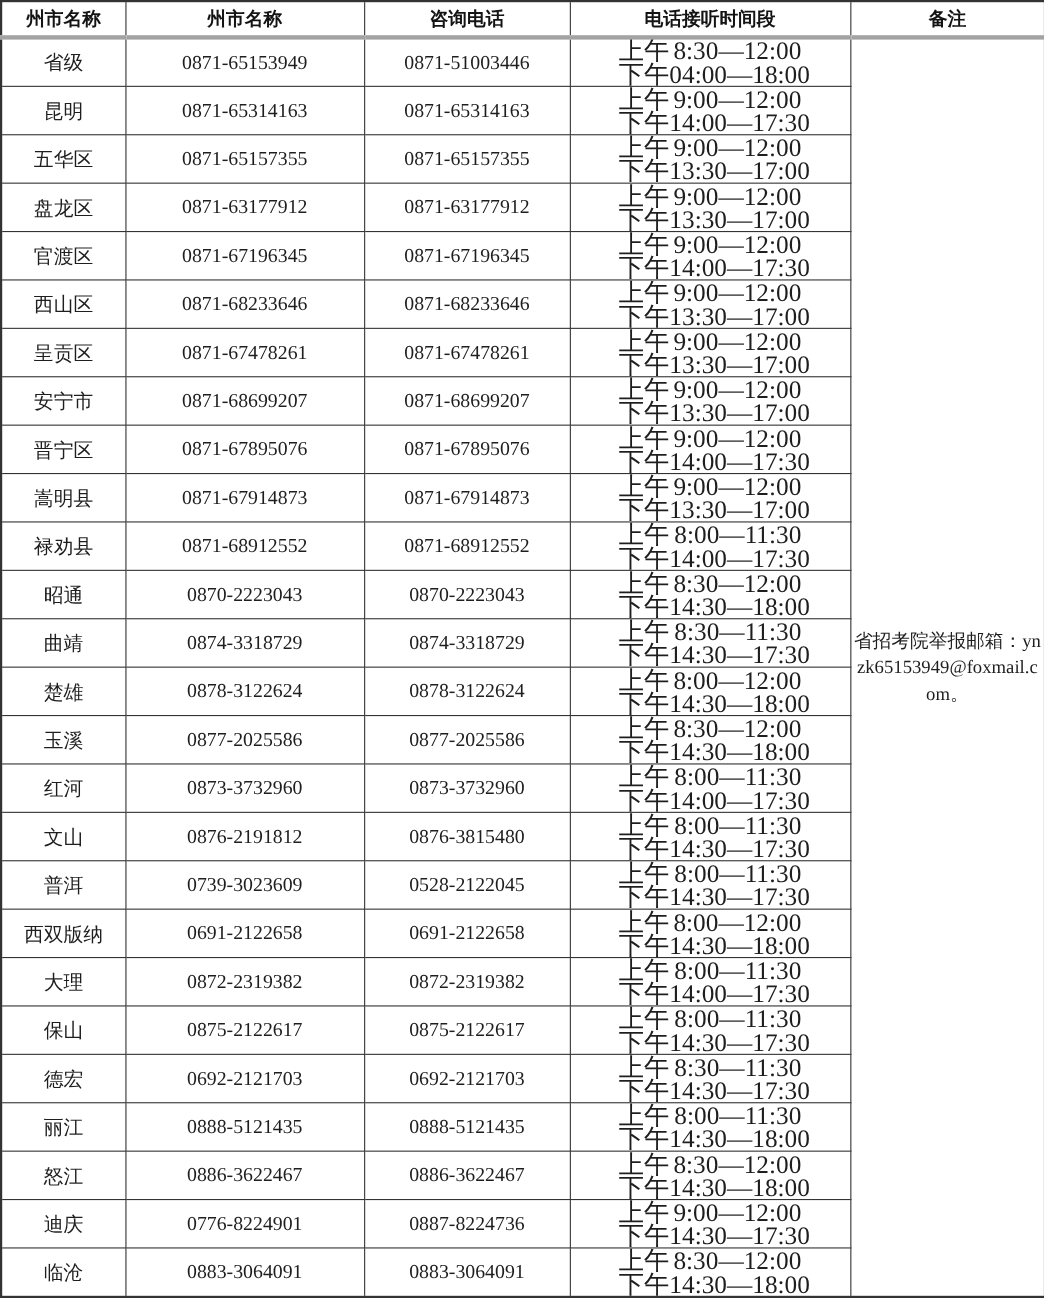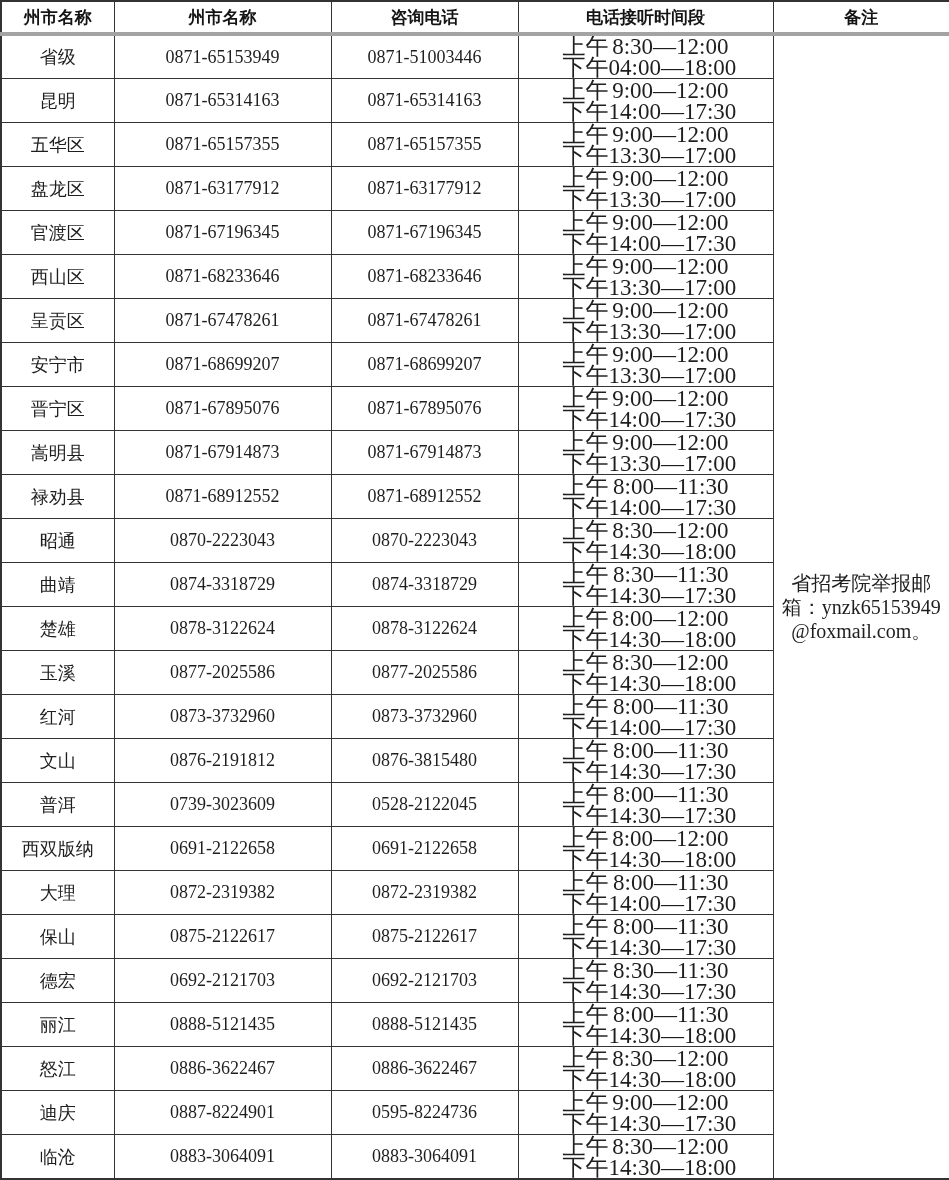--- a/index.html
+++ b/index.html
@@ -63,21 +63,21 @@
   }
   .time-line .time-value {
   }
   
   td.remark-cell {
     vertical-align: middle;
   }
   .remark-text {
     width: 172px;
     margin: 0 auto;
-    font-size: 20px;
+    font-size: 17px;
     line-height: 24px;
     text-align: center;
     word-break: break-all;
   }
 </style>
 </head>
 <body>
 
 <table class="phone-table">
   <colgroup>
@@ -503,22 +503,22 @@
             </div>
             <div class="time-line">
               <span class="time-label">下午</span>
               <span class="time-value">14:30—18:00</span>
             </div>
           </div>
         </td>
       </tr>
       <tr>
         <td>迪庆</td>
-        <td>0887-8224901</td>
-        <td>0595-8224736</td>
+        <td>0776-8224901</td>
+        <td>0887-8224736</td>
         <td class="time-cell">
           <div class="time-box">
             <div class="time-line">
               <span class="time-label">上午</span>
               <span class="time-value">9:00—12:00</span>
             </div>
             <div class="time-line">
               <span class="time-label">下午</span>
               <span class="time-value">14:30—17:30</span>
             </div>

